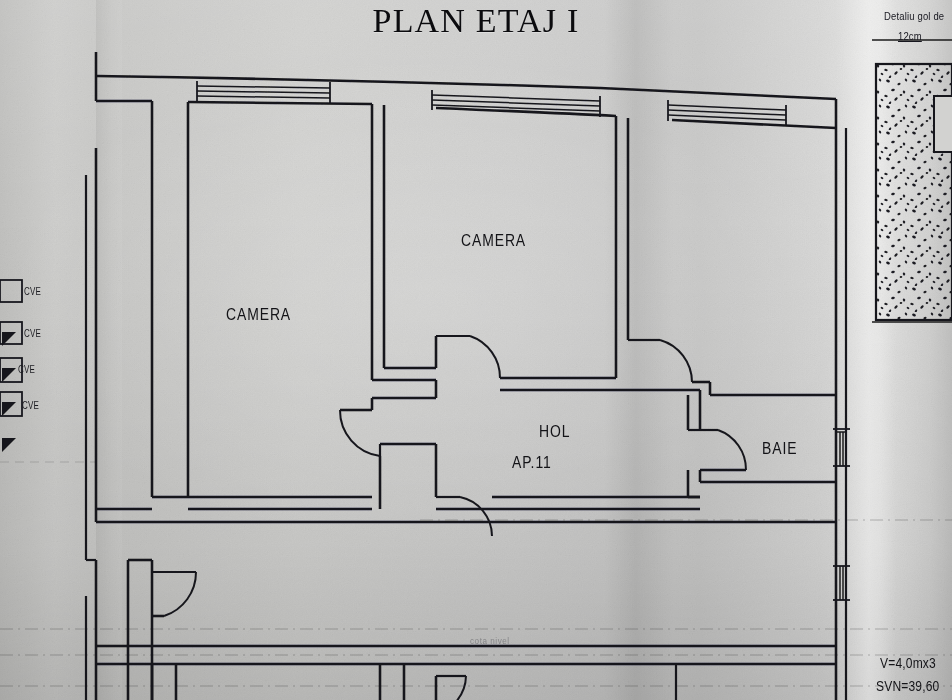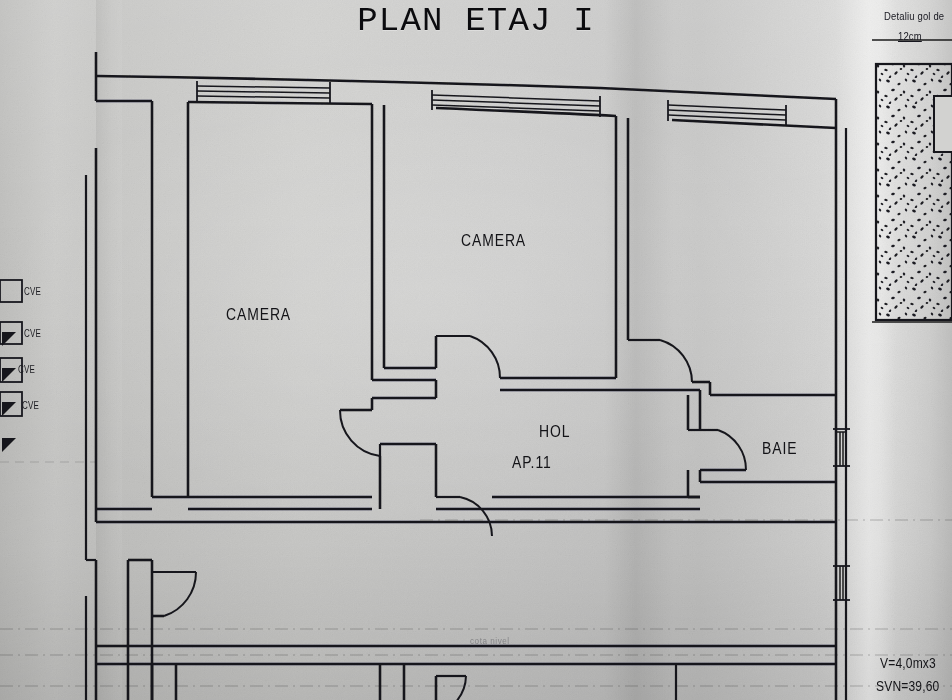--- a/index.html
+++ b/index.html
@@ -59,21 +59,21 @@
   .lbl {
     position: absolute;
     color: #15151a;
     white-space: nowrap;
     user-select: none;
   }
   #sheet-title {
     left: 0; right: 0;
     top: 2px;
     text-align: center;
-    font-family: Liberation Mono, monospace;
+    font-family: Liberation Serif, serif;
     font-size: 34px;
     letter-spacing: 1.2px;
     color: #0b0b0e;
     text-shadow: 0 1px 0 rgba(255,255,255,0.30);
   }
   .room-lbl {
     font-size: 17px;
     letter-spacing: 1.1px;
     transform: scaleX(0.82);
     transform-origin: left center;

